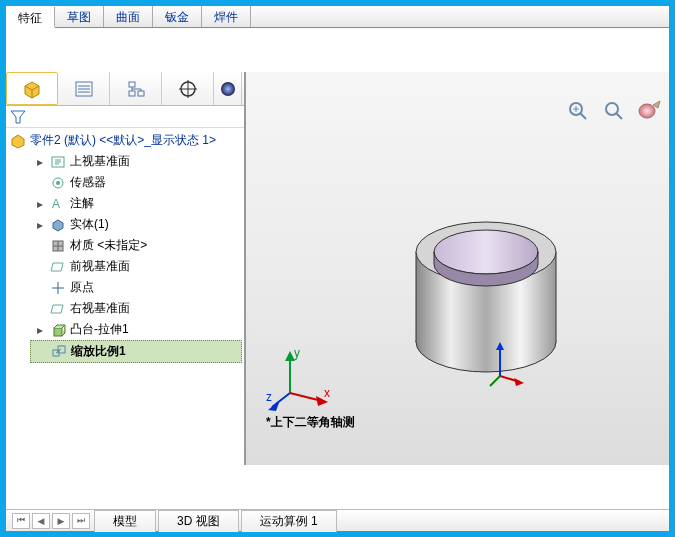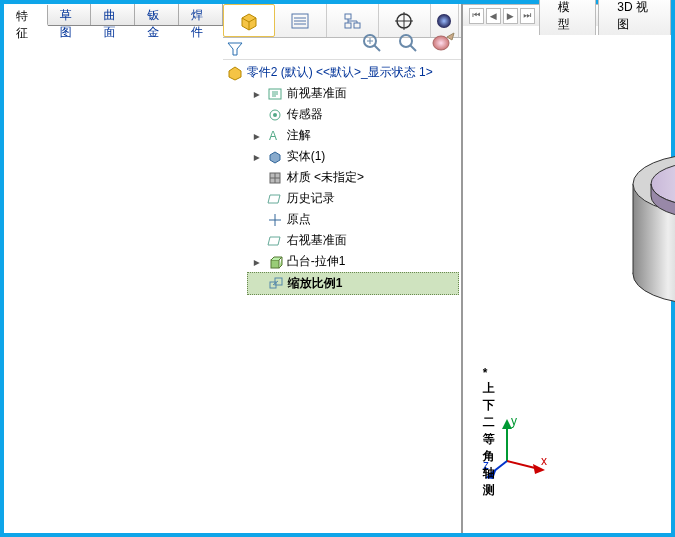--- a/index.html
+++ b/index.html
@@ -1,17 +1,17 @@
 <!DOCTYPE html>
 <html><head>
 <meta charset="utf-8">
 <style>
 *{margin:0;padding:0;box-sizing:border-box;font-family:"Microsoft YaHei",SimSun,sans-serif;font-size:12px;}
 html,body{width:675px;height:537px;overflow:hidden;background:#fff;}
-.app{display:flex;flex-direction:row;width:675px;height:537px;border:4px solid #0ea5e9;}
+.app{display:flex;flex-direction:column;width:675px;height:537px;border:6px solid #0ea5e9;gap:44px;}
 .tabs-top{display:flex;height:22px;background:linear-gradient(#fdfdfd,#e8e8e8);border-bottom:1px solid #888;}
 .tabs-top .tab{padding:3px 12px;border-right:1px solid #aaa;cursor:pointer;color:#003399;}
 .tabs-top .tab.active{background:#fff;border-bottom:2px solid #fff;position:relative;top:1px;color:#000;}
 .view-tools{position:absolute;right:6px;top:26px;display:flex;gap:10px;}
 .view-tools .vt{width:26px;height:26px;display:flex;align-items:center;justify-content:center;cursor:pointer;}
 .main-row{display:flex;flex:1;min-height:0;}
 .left-panel{width:240px;display:flex;flex-direction:column;border-right:2px solid #999;background:#fff;}
 .panel-toolbar{display:flex;height:34px;border-bottom:1px solid #bbb;background:linear-gradient(#fff,#f0f0f0);}
 .panel-toolbar .pt-btn{flex:0 0 52px;display:flex;align-items:center;justify-content:center;border-right:1px solid #ccc;cursor:pointer;}
 .panel-toolbar .pt-btn:first-child{background:#fff;border:1px solid #e7c14d;border-radius:2px;}
@@ -105,21 +105,21 @@
         </div>
         <div class="tree-children" id="tree-children">
             <div class="tree-item">
               <span class="exp">▸</span>
               <span class="icon">
                 <svg width="16" height="16">
                   <rect x="2" y="3" width="12" height="10" fill="none" stroke="#5a8"></rect>
                   <path d="M5 6h6M5 8h6M5 10h4" stroke="#5a8"></path>
                 </svg>
               </span>
-              <span>前视基准面</span>
+              <span>上视基准面</span>
             </div>
             <div class="tree-item">
               <span class="exp"></span>
               <span class="icon">
                 <svg width="16" height="16">
                   <circle cx="8" cy="8" r="5" fill="none" stroke="#5a8"></circle>
                   <circle cx="8" cy="8" r="2" fill="#5a8"></circle>
                 </svg>
               </span>
               <span>传感器</span>
@@ -153,21 +153,21 @@
               </span>
               <span>材质 &lt;未指定&gt;</span>
             </div>
             <div class="tree-item">
               <span class="exp"></span>
               <span class="icon">
                 <svg width="16" height="16">
                   <path d="M3 4L13 4L11 12L1 12Z" fill="none" stroke="#6a9"></path>
                 </svg>
               </span>
-              <span>历史记录</span>
+              <span>前视基准面</span>
             </div>
             <div class="tree-item">
               <span class="exp"></span>
               <span class="icon">
                 <svg width="16" height="16">
                   <line x1="8" y1="2" x2="8" y2="14" stroke="#369"></line>
                   <line x1="2" y1="8" x2="14" y2="8" stroke="#369"></line>
                 </svg>
               </span>
               <span>原点</span>
@@ -285,14 +285,15 @@
     </div>
   </div>
 
   <div class="bottom-bar" id="bottom-bar">
       <div class="nb">⏮</div>
       <div class="nb">◀</div>
       <div class="nb">▶</div>
       <div class="nb">⏭</div>
       <div class="btab">模型</div>
       <div class="btab">3D 视图</div>
+      <div class="btab">运动算例 1</div>
     </div>
 </div>
 
 </body></html>

